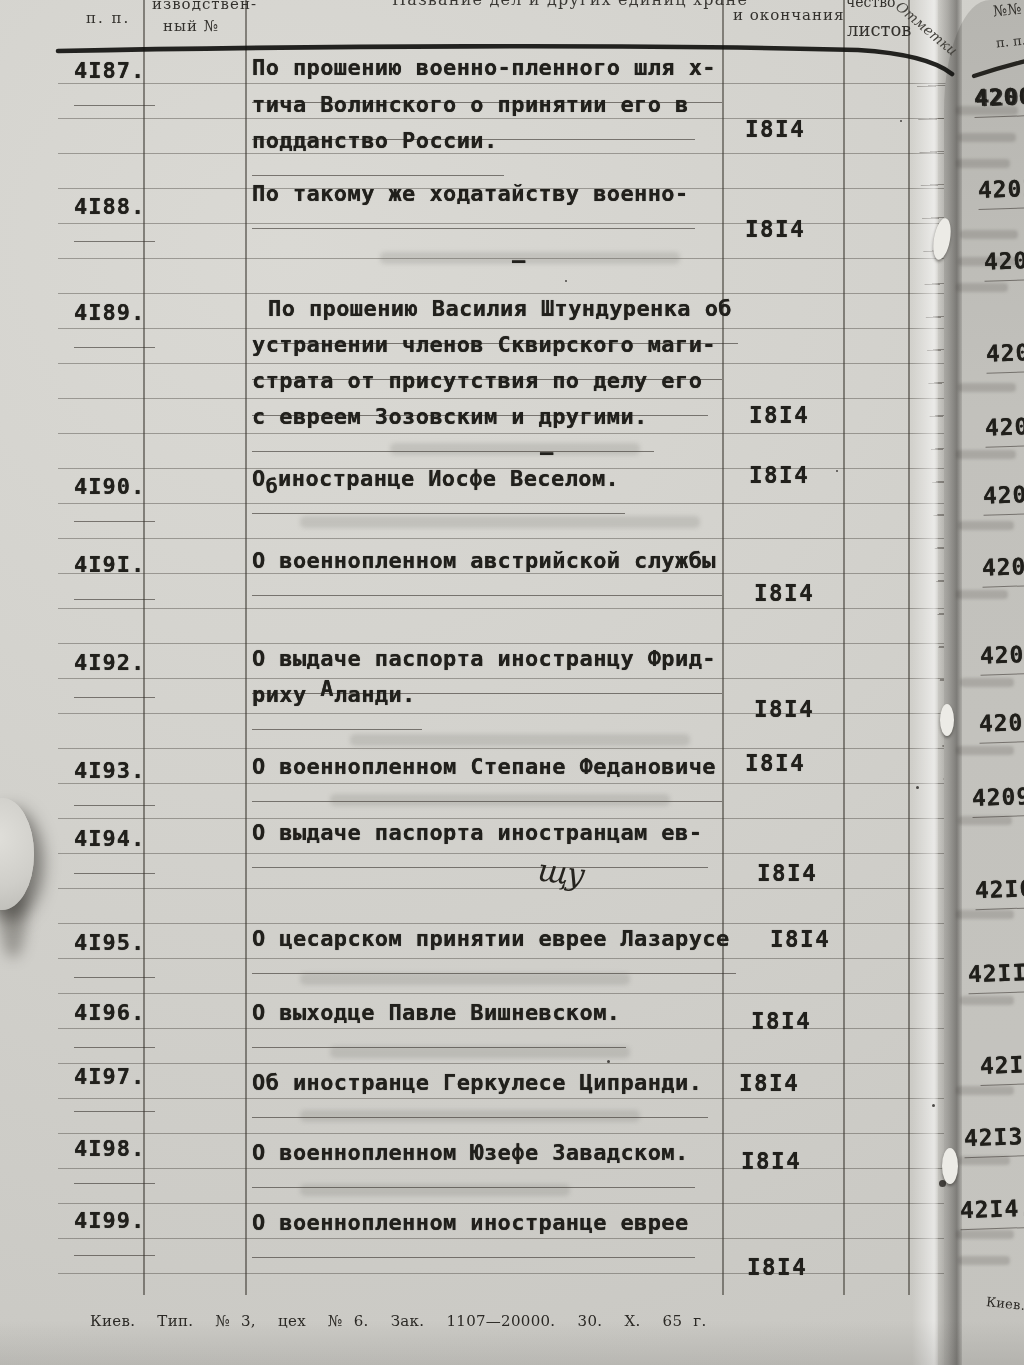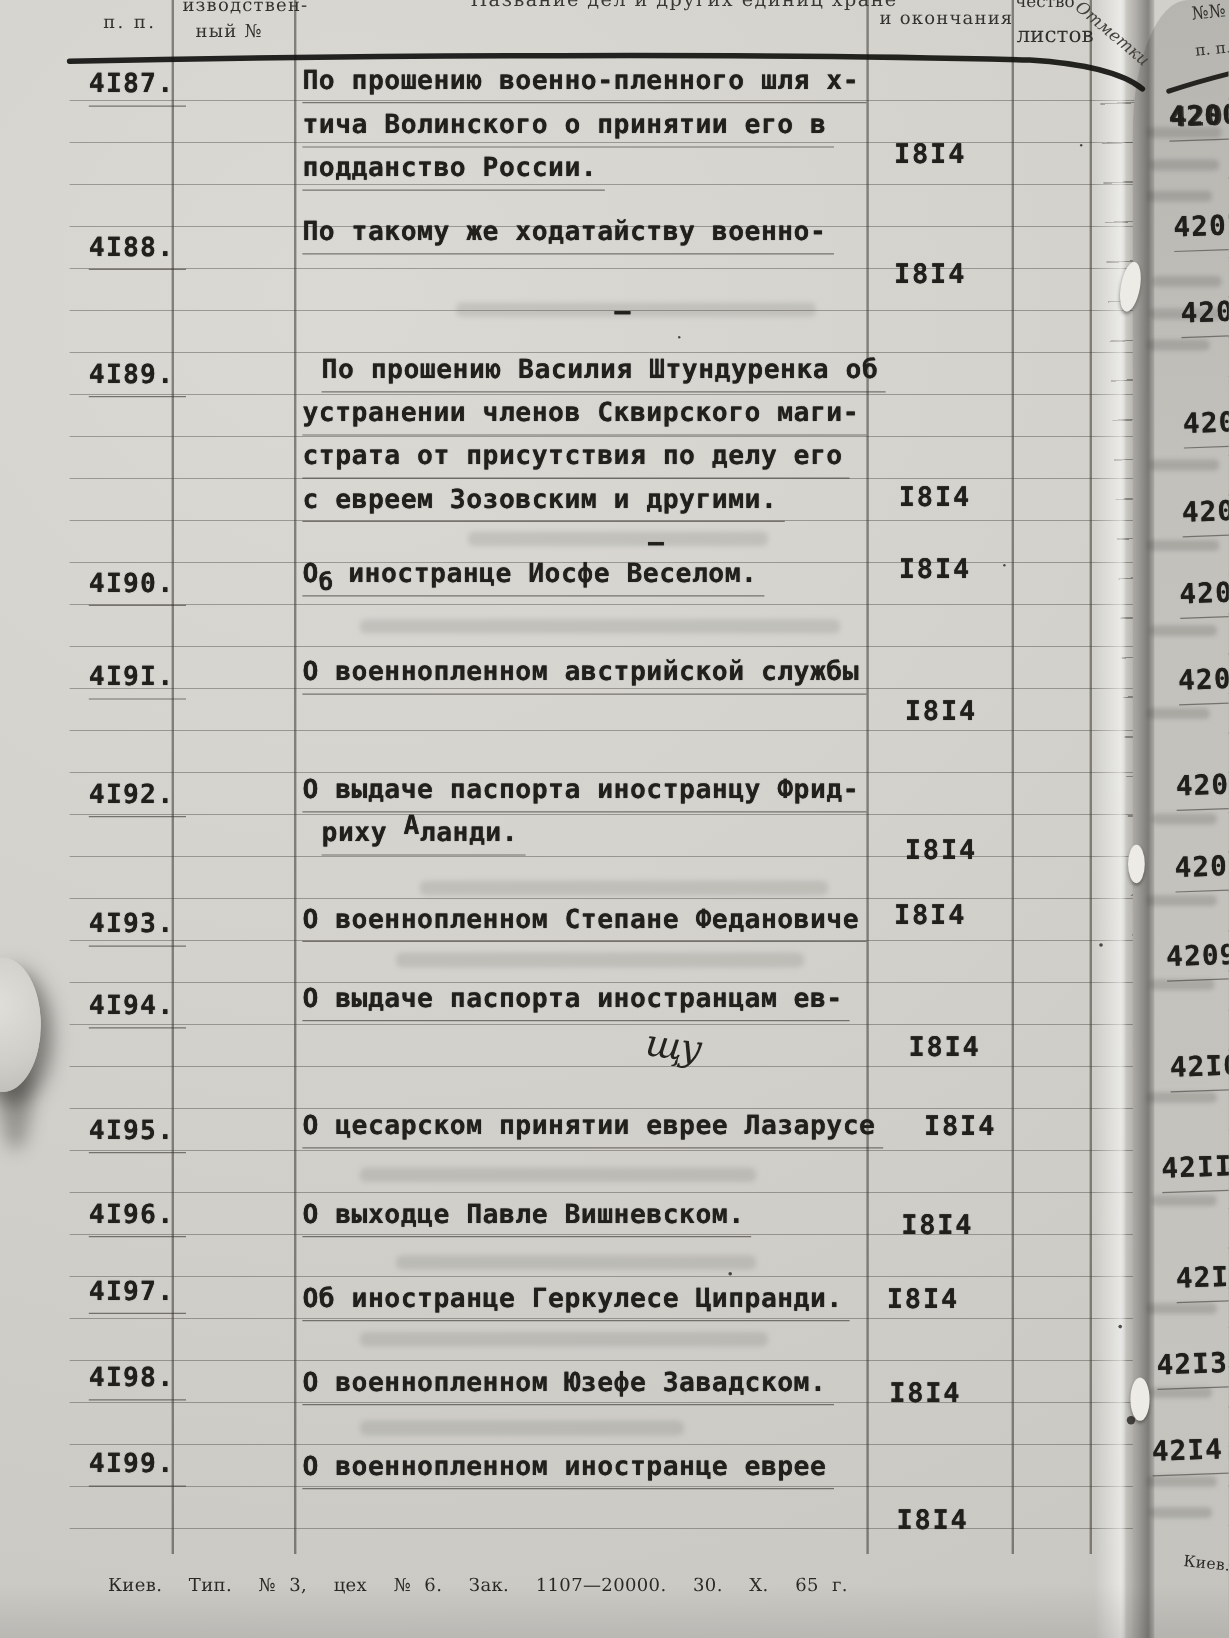--- a/index.html
+++ b/index.html
@@ -3,26 +3,26 @@
 <meta charset="utf-8">
 <style>
   html,body{margin:0;padding:0;background:#8a8985;}
   #photo{position:relative;width:1024px;height:1365px;overflow:hidden;
     background:radial-gradient(ellipse 130% 90% at 28% 18%, #dad9d4 0%, #d3d2cd 45%, #c9c8c3 100%);
     font-family:"DejaVu Sans Mono",monospace;}
   
   .t{position:absolute;white-space:pre;font-family:"DejaVu Sans Mono",monospace;
      font-weight:700;font-size:22px;color:#21201c;letter-spacing:0.4px;z-index:5;
      text-shadow:0 0 0.7px rgba(33,32,28,0.9);}
-  .ul{border-bottom:1.4px solid rgba(55,50,45,0.6);padding-bottom:5px;padding-right:6px;}
+  .ul{border-bottom:1.4px solid rgba(55,50,45,0.6);padding-bottom:22px;padding-right:6px;}
   .num{letter-spacing:1px;padding-right:10px;}
   .year{font-size:22.5px;letter-spacing:1.5px;}
   .sub{position:relative;top:7px;font-size:20px;}
   .sup{position:relative;top:-6px;}
-  .rest-gap{margin-left:12px;}
+  .rest-gap{}
   .dash{border:none;}
   .hw{position:absolute;z-index:6;font-family:"DejaVu Serif",serif;font-style:italic;
       font-weight:400;font-size:31px;color:#26241f;transform:rotate(7deg);letter-spacing:-2px;}
   
   .hdr{position:absolute;font-family:"DejaVu Serif",serif;font-weight:400;font-size:15px;
        color:#33312d;z-index:5;white-space:pre;}
   .marks{transform:rotate(40deg);transform-origin:left top;font-style:italic;font-size:14px;color:#45433e;}
   .footer{position:absolute;font-family:"DejaVu Serif",serif;font-size:15px;color:#2b2925;
           letter-spacing:0.3px;word-spacing:6px;z-index:5;white-space:pre;}
   
@@ -121,21 +121,21 @@
   <span class="t num ul" style="left:74px;top:474px">4I90.</span>
   <span class="t ul" style="left:252px;top:466px"><span>О</span><span class="sub">б</span><span class="rest-gap">иностранце Иосфе Веселом.</span></span>
   <span class="t year" style="left:749px;top:462px">I8I4</span>
 
   <span class="t num ul" style="left:74px;top:552px">4I9I.</span>
   <span class="t ul" style="left:252px;top:548px">О военнопленном австрийской службы</span>
   <span class="t year" style="left:754px;top:580px">I8I4</span>
 
   <span class="t num ul" style="left:74px;top:650px">4I92.</span>
   <span class="t ul" style="left:252px;top:646px">О выдаче паспорта иностранцу Фрид-</span>
-  <span class="t ul" style="left:268px;top:682px"><span>риху </span><span class="sup">А</span><span>ланди.</span></span>
+  <span class="t ul" style="left:252px;top:682px"><span>риху </span><span class="sup">А</span><span>ланди.</span></span>
   <span class="t year" style="left:754px;top:696px">I8I4</span>
 
   <span class="t num ul" style="left:74px;top:758px">4I93.</span>
   <span class="t ul" style="left:252px;top:754px">О военнопленном Степане Федановиче</span>
   <span class="t year" style="left:745px;top:750px">I8I4</span>
 
   <span class="t num ul" style="left:74px;top:826px">4I94.</span>
   <span class="t ul" style="left:252px;top:820px">О выдаче паспорта иностранцам ев-</span>
   <span class="hw" style="left:538px;top:854px">щу</span>
   <span class="t year" style="left:757px;top:860px">I8I4</span>

